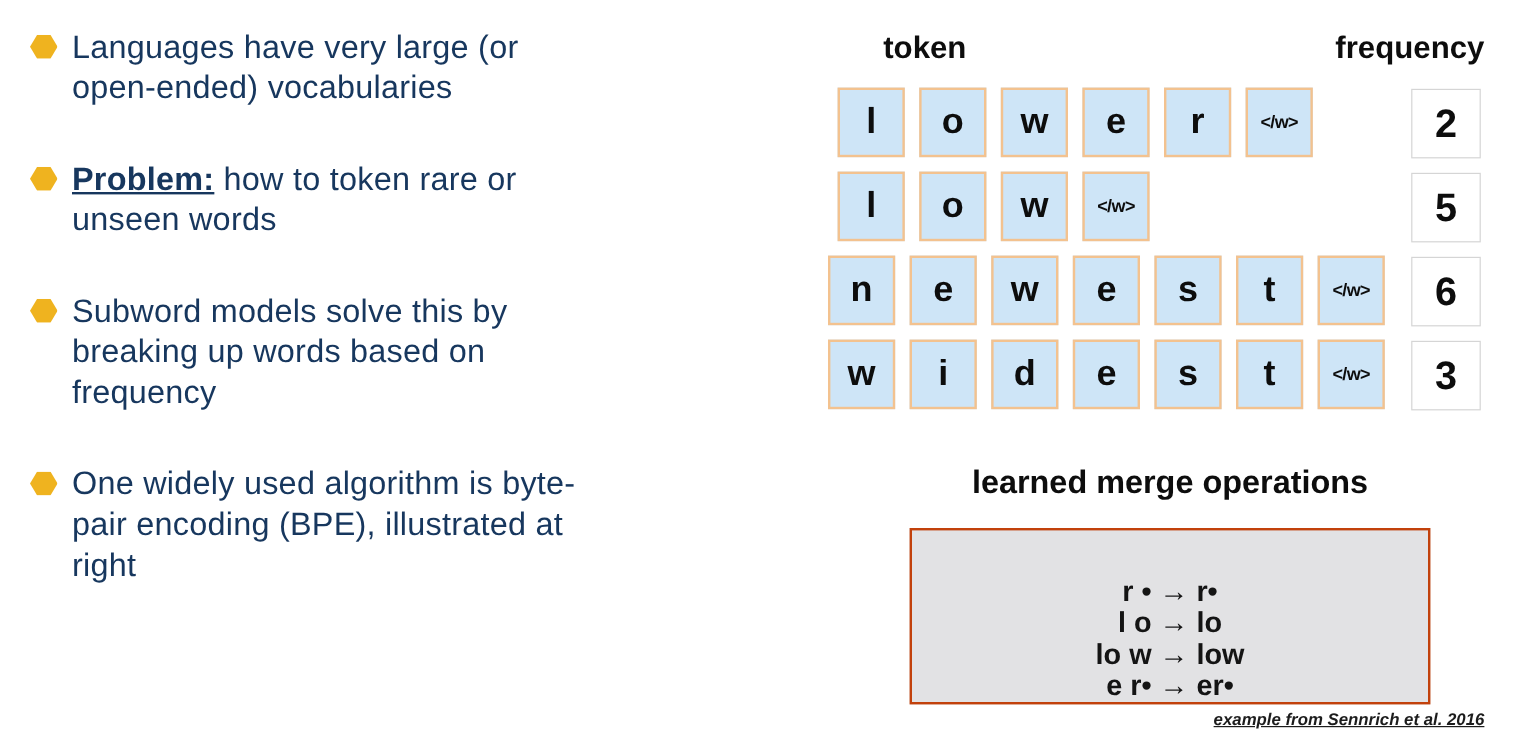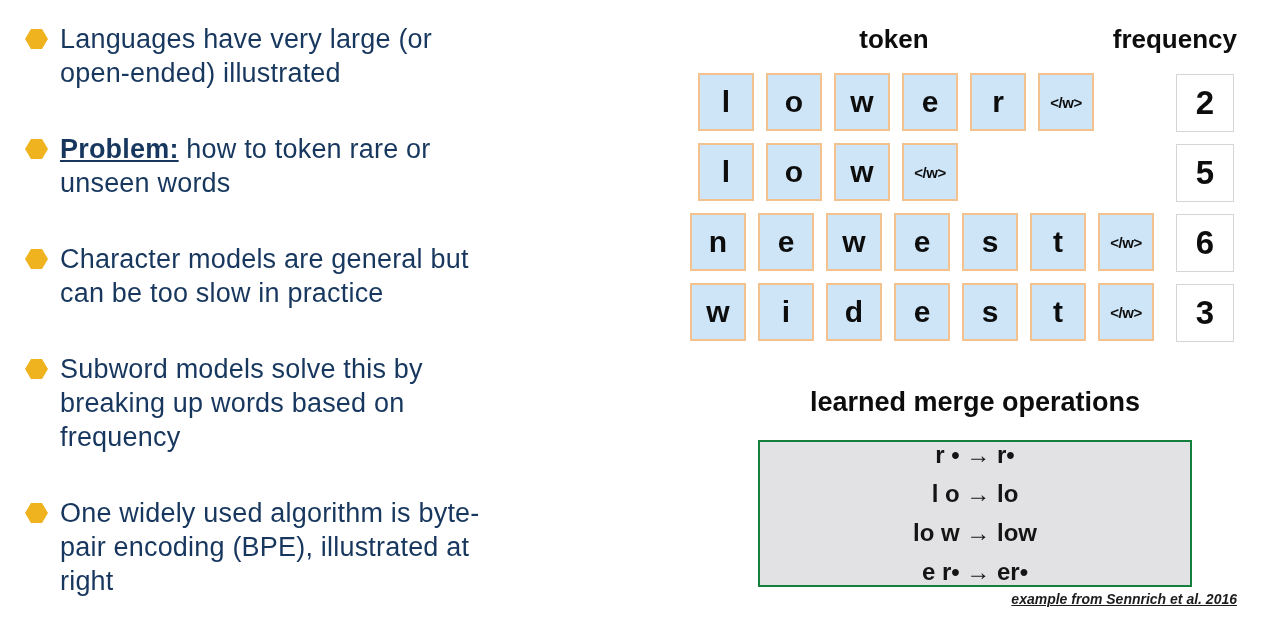--- a/index.html
+++ b/index.html
@@ -8,72 +8,65 @@
   
   .bullets{position:absolute;left:25px;top:22px;width:560px;display:flex;flex-direction:column;gap:42px;}
   .bullet{display:flex;align-items:flex-start;gap:12px;}
   .hex{flex:0 0 auto;width:23px;height:20px;margin-top:7px;background:#EFB31F;
        clip-path:polygon(26% 0%,74% 0%,100% 50%,74% 100%,26% 100%,0% 50%);}
   .btext{color:#17375E;font-size:27px;line-height:34px;letter-spacing:0.2px;}
   .btext .bold{font-weight:bold;text-decoration:underline;}
 
   
   .hdr{position:absolute;top:24px;color:#0d0d0d;font-size:26px;font-weight:bold;}
-  .hdr.token{left:698px;width:392px;text-align:center;}
+  .hdr.token{left:736px;width:392px;text-align:left;}
   .hdr.freq{left:1000px;width:237px;text-align:right;}
 
   .tile-row{position:absolute;display:flex;gap:12px;}
   .tile{box-sizing:border-box;width:56px;height:58px;background:#CEE5F7;border:2px solid #F3C28F;
         display:flex;align-items:center;justify-content:center;
         font-size:30px;font-weight:bold;color:#0d0d0d;}
   .tile.eow{font-size:15px;letter-spacing:-0.5px;}
 
   .freq-box{position:absolute;left:1176px;box-sizing:border-box;width:58px;height:58px;background:#ffffff;
         border:1px solid #D5D5D5;display:flex;align-items:center;justify-content:center;
         font-size:33px;font-weight:bold;color:#0d0d0d;}
 
   
   .merge-title{position:absolute;left:758px;top:387px;width:434px;text-align:center;
         font-size:27px;font-weight:bold;color:#0d0d0d;}
   .merge-box{position:absolute;left:758px;top:440px;width:434px;height:147px;box-sizing:border-box;
-        background:#E2E2E4;border:2px solid #15803d;
-        display:flex;flex-direction:column;justify-content:space-between;align-items:center;}
+        background:#E2E2E4;border:2px solid #c2410c;
+        display:flex;flex-direction:column;justify-content:flex-end;align-items:center;}
   .merge-line{font-size:24px;font-weight:bold;color:#141414;line-height:26px;}
 
   .caption{position:absolute;top:591px;left:837px;width:400px;text-align:right;
         font-size:14px;font-style:italic;font-weight:bold;color:#1c1c1c;text-decoration:underline;}
 </style>
 </head>
 <body>
 
 <div class="bullets">
 
   <div class="bullet">
     <span class="hex"></span>
     <div class="btext">
       <div>Languages have very large (or</div>
-      <div>open-ended) illustrated</div>
+      <div>open-ended) vocabularies</div>
     </div>
   </div>
 
   <div class="bullet">
     <span class="hex"></span>
     <div class="btext">
       <div><span class="bold">Problem:</span><span> how to token rare or</span></div>
       <div>unseen words</div>
     </div>
   </div>
 
-  <div class="bullet">
-    <span class="hex"></span>
-    <div class="btext">
-      <div>Character models are general but</div>
-      <div>can be too slow in practice</div>
-    </div>
-  </div>
 
   <div class="bullet">
     <span class="hex"></span>
     <div class="btext">
       <div>Subword models solve this by</div>
       <div>breaking up words based on</div>
       <div>frequency</div>
     </div>
   </div>
 

